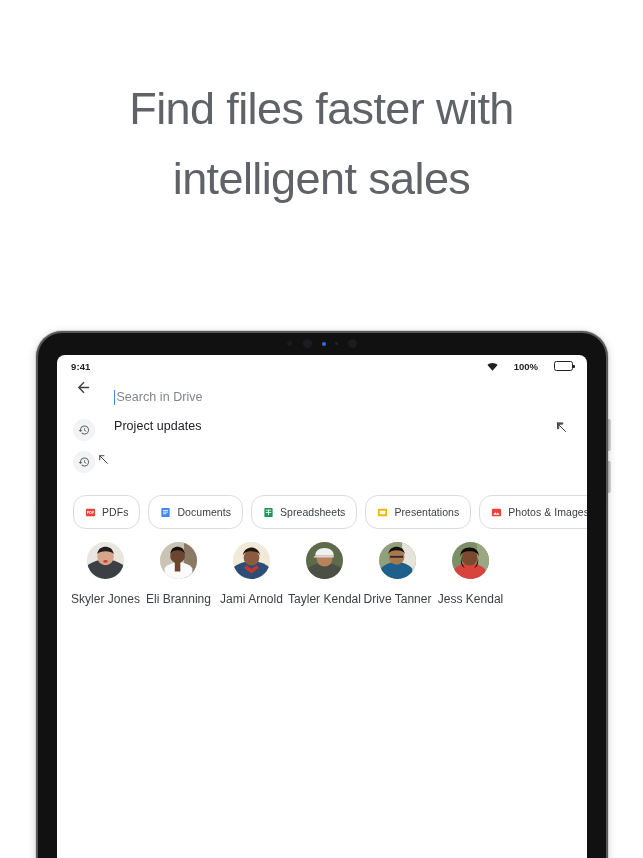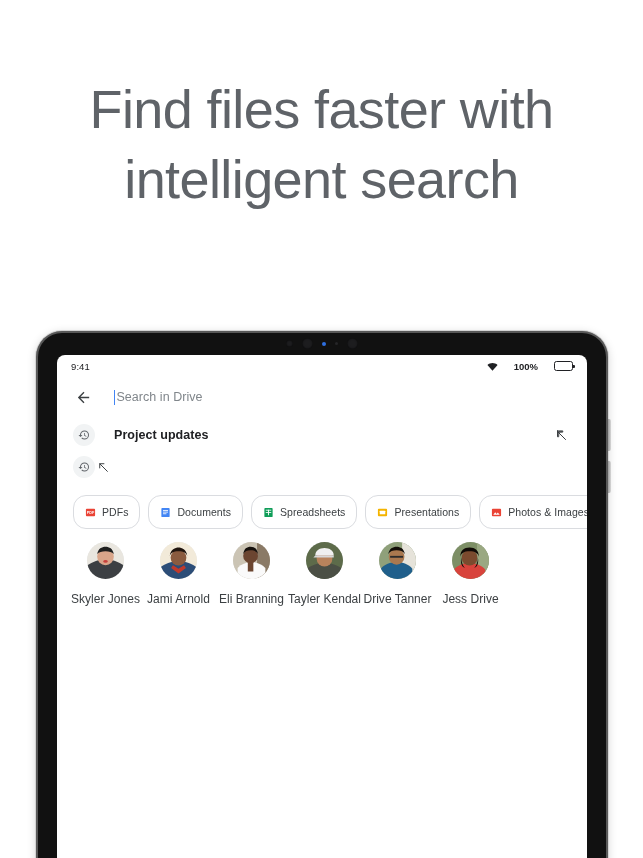--- a/index.html
+++ b/index.html
@@ -16,21 +16,21 @@
     -webkit-font-smoothing: antialiased;
   }
 
   
   .headline {
     position: absolute;
     left: 0;
     top: 74px;
     width: 643px;
     text-align: center;
-    font-size: 54px;
+    font-size: 45px;
     line-height: 70px;
     font-weight: 400;
     color: #5f6368;
     letter-spacing: -0.6px;
   }
   .headline .line { display: block; }
 
   
   .device {
     position: absolute;
@@ -122,21 +122,21 @@
   .statusbar {
     height: 22px;
     display: flex;
     align-items: center;
     justify-content: space-between;
     padding: 0 14px 0 14px;
     box-sizing: border-box;
   }
   .status-time {
     font-size: 9.5px;
-    font-weight: 400;
+    font-weight: 700;
     color: #202124;
     letter-spacing: 0.1px;
   }
   .status-right {
     display: flex;
     align-items: center;
     gap: 16px;
   }
   .status-battery-text {
     font-size: 9.5px;
@@ -165,21 +165,21 @@
   .battery-fill {
     height: 100%;
     background: #202124;
     border-radius: 1px;
   }
 
   
   .searchbar {
     height: 40px;
     display: flex;
-    align-items: center;
+    align-items: flex-start;
     padding: 0 16px;
     box-sizing: border-box;
   }
   .back-arrow {
     width: 20px;
     height: 20px;
     flex: 0 0 20px;
     display: flex;
     align-items: center;
     justify-content: center;
@@ -203,24 +203,22 @@
     letter-spacing: 0.05px;
   }
 
   
   .history-list {
     padding-top: 2px;
   }
   .history-row {
     height: 32px;
     display: flex;
-    align-items: center;
     padding: 0 18px 0 16px;
     box-sizing: border-box;
-    font-weight: bold;
   }
   .hist-icon {
     width: 22px;
     height: 22px;
     flex: 0 0 22px;
     border-radius: 50%;
     background: #f1f3f4;
     display: flex;
     align-items: center;
     justify-content: center;
@@ -301,21 +299,21 @@
     text-align: center;
     white-space: nowrap;
     letter-spacing: 0.02px;
   }
 </style>
 </head>
 <body>
 
 <div class="headline">
   <span class="line">Find files faster with</span>
-  <span class="line">intelligent search</span>
+  <span class="line">intelligent sales</span>
 </div>
 
 <div class="device">
   <div class="device-rim-outer"></div>
   <div class="device-rim"></div>
 
   <div class="camera-module">
     <span class="cam-dot small"></span>
     <span class="cam-dot large"></span>
     <span class="cam-led"></span>
@@ -458,42 +456,42 @@
             <path d="M11 13c1-6 5-8 9-8s8 2 9 8c-2-2-5-3-9-3s-7 1-9 3z" fill="#1f1f1f"></path>
             <ellipse cx="20" cy="21" rx="2.4" ry="1.5" fill="#c8413d"></ellipse>
           </svg>
         </div>
         <div class="person-name">Skyler Jones</div>
       </div>
 
       <div class="person">
         <div class="avatar">
           <svg viewBox="0 0 40 40" aria-hidden="true">
-            <rect width="40" height="40" fill="#f2ead9"></rect>
-            <path d="M0 28c5-5 12-7 20-7s15 2 20 7v12H0V28z" fill="#2c4d77"></path>
-            <circle cx="20" cy="17" r="8.5" fill="#8a5b3f"></circle>
-            <path d="M10.5 15c1-7 6-9 9.5-9s8.5 2 9.5 9c-1-3-4-5-9.5-5s-8.5 2-9.5 5z" fill="#20150f"></path>
-            <path d="M14 25l6 4 6-4 2 3-8 6-8-6 2-3z" fill="#c0392b"></path>
-          </svg>
-        </div>
-        <div class="person-name">Jami Arnold</div>
-      </div>
-
-      <div class="person">
-        <div class="avatar">
-          <svg viewBox="0 0 40 40" aria-hidden="true">
             <rect width="40" height="40" fill="#cbc4b4"></rect>
             <rect x="26" y="0" width="14" height="40" fill="#8a7a66"></rect>
             <path d="M5 28c4-4 9-6 15-6s11 2 15 6v12H5V28z" fill="#fafafa"></path>
             <circle cx="19" cy="15" r="8" fill="#6b4530"></circle>
             <path d="M11 13c1-6 4-8 8-8s7 2 8 8c-2-3-4-4-8-4s-6 1-8 4z" fill="#15100c"></path>
             <path d="M16 22h6v10h-6z" fill="#6b4530"></path>
           </svg>
         </div>
         <div class="person-name">Eli Branning</div>
+      </div>
+
+      <div class="person">
+        <div class="avatar">
+          <svg viewBox="0 0 40 40" aria-hidden="true">
+            <rect width="40" height="40" fill="#f2ead9"></rect>
+            <path d="M0 28c5-5 12-7 20-7s15 2 20 7v12H0V28z" fill="#2c4d77"></path>
+            <circle cx="20" cy="17" r="8.5" fill="#8a5b3f"></circle>
+            <path d="M10.5 15c1-7 6-9 9.5-9s8.5 2 9.5 9c-1-3-4-5-9.5-5s-8.5 2-9.5 5z" fill="#20150f"></path>
+            <path d="M14 25l6 4 6-4 2 3-8 6-8-6 2-3z" fill="#c0392b"></path>
+          </svg>
+        </div>
+        <div class="person-name">Jami Arnold</div>
       </div>
 
 
       <div class="person">
         <div class="avatar">
           <svg viewBox="0 0 40 40" aria-hidden="true">
             <rect width="40" height="40" fill="#5d6b4a"></rect>
             <path d="M0 30c5-5 12-7 20-7s15 2 20 7v10H0V30z" fill="#4b4f45"></path>
             <circle cx="20" cy="18" r="8.5" fill="#b8835c"></circle>
             <path d="M10 14.5c0-5 4.5-8 10-8s10 3 10 8H10z" fill="#f0f0f0"></path>
@@ -521,19 +519,19 @@
         <div class="avatar">
           <svg viewBox="0 0 40 40" aria-hidden="true">
             <rect width="40" height="40" fill="#7d8f66"></rect>
             <rect x="27" y="0" width="13" height="40" fill="#9aa882"></rect>
             <path d="M2 30c4-5 10-7 17-7s13 2 17 7v10H2V30z" fill="#d8433c"></path>
             <circle cx="19" cy="17" r="8.5" fill="#7b4a2e"></circle>
             <path d="M9 16c0-7 4-10 10-10s10 3 10 10c-1-4-4-6-10-6S10 12 9 16z" fill="#100a06"></path>
             <path d="M10 17c0 5 2 9 4 11-4-1-5-7-4-11zM28 17c0 5-2 9-4 11 4-1 5-7 4-11z" fill="#100a06"></path>
           </svg>
         </div>
-        <div class="person-name">Jess Drive</div>
+        <div class="person-name">Jess Kendal</div>
       </div>
 
     </div>
 
   </div>
 </div>
 
 </body></html>

